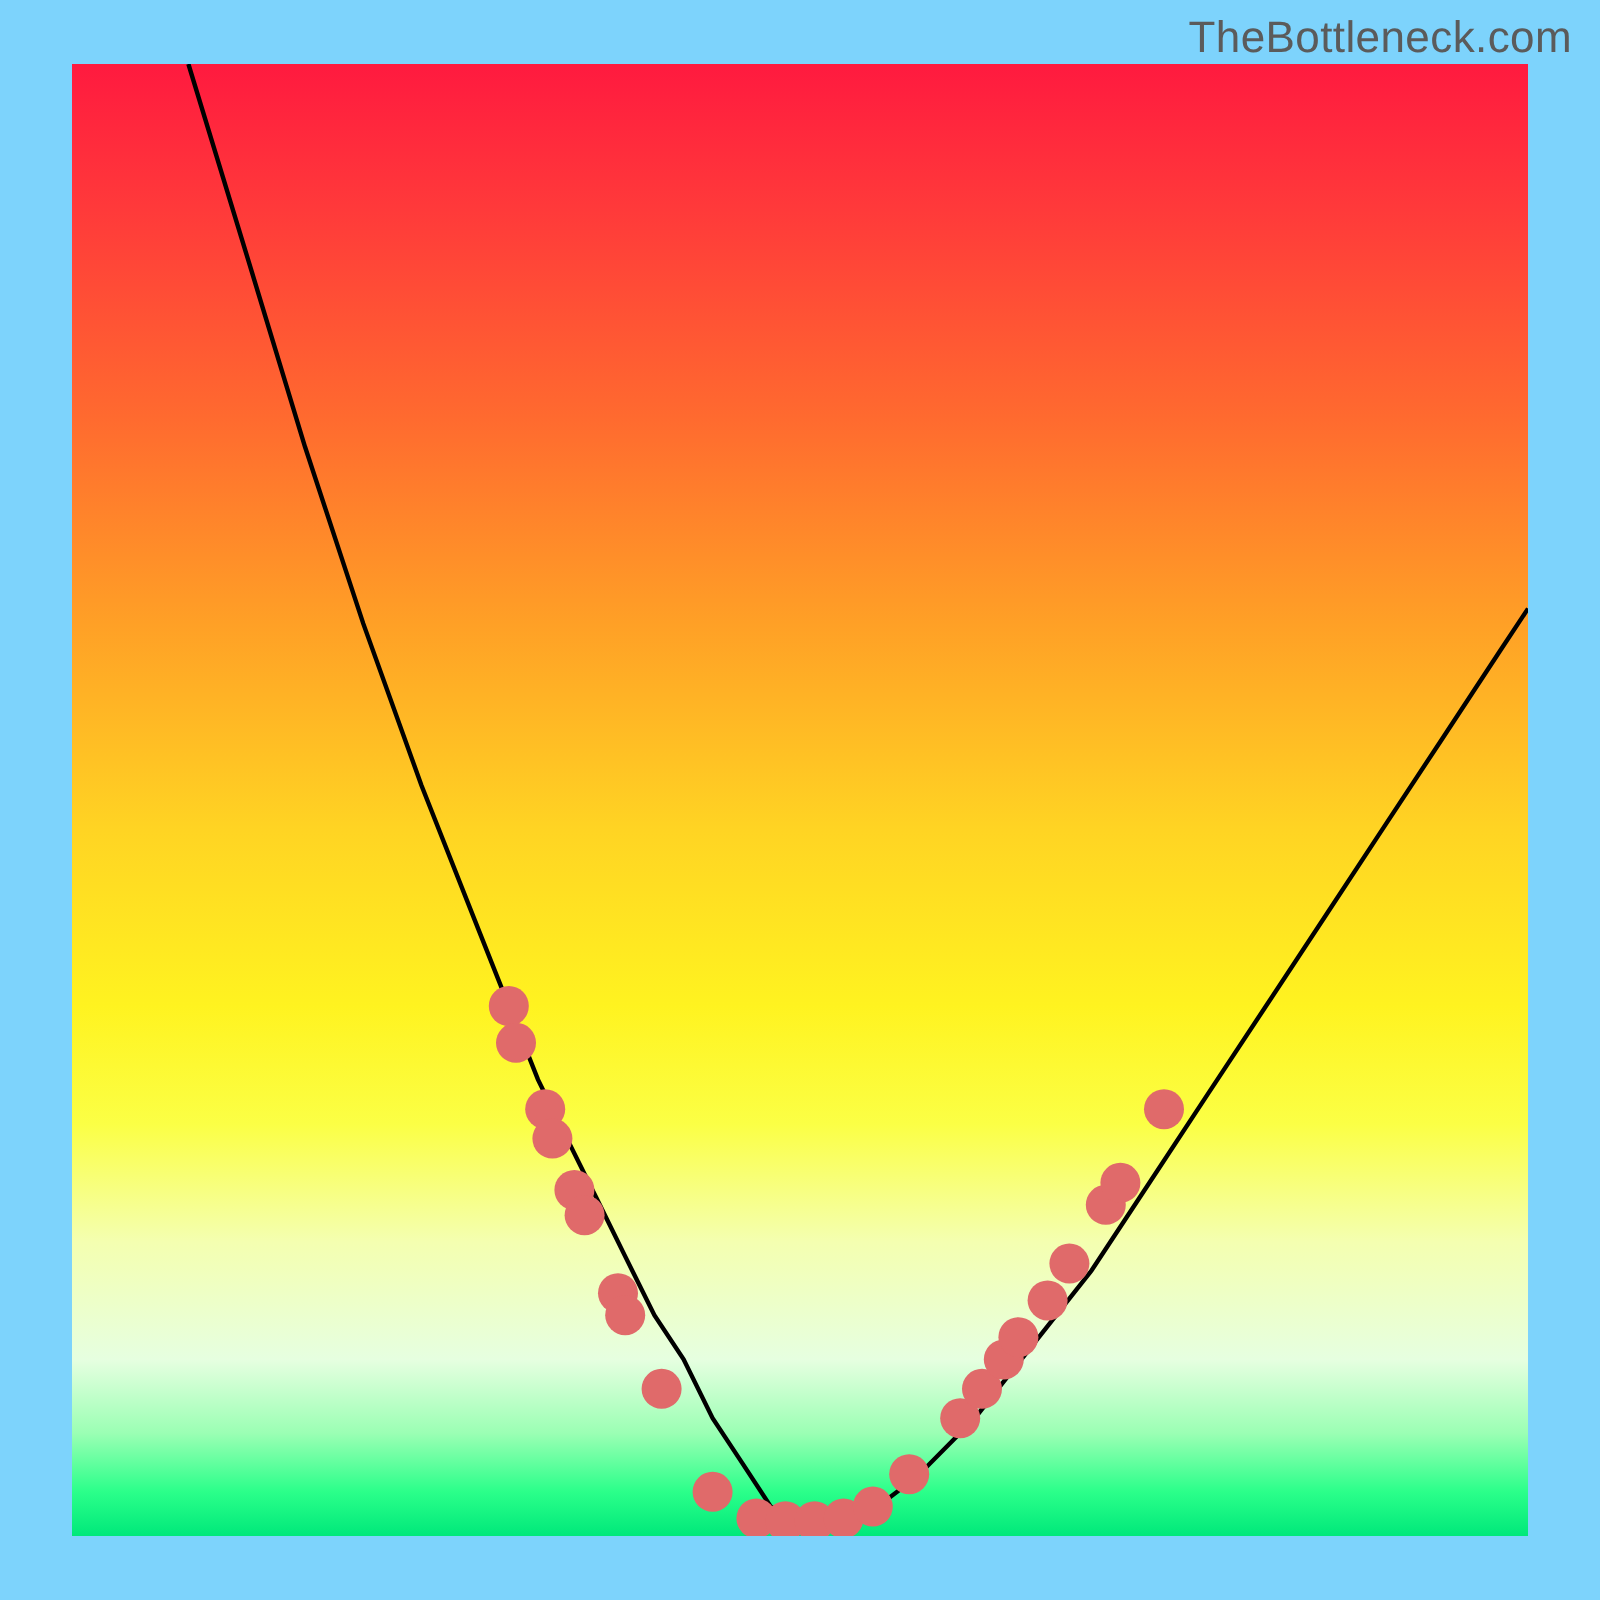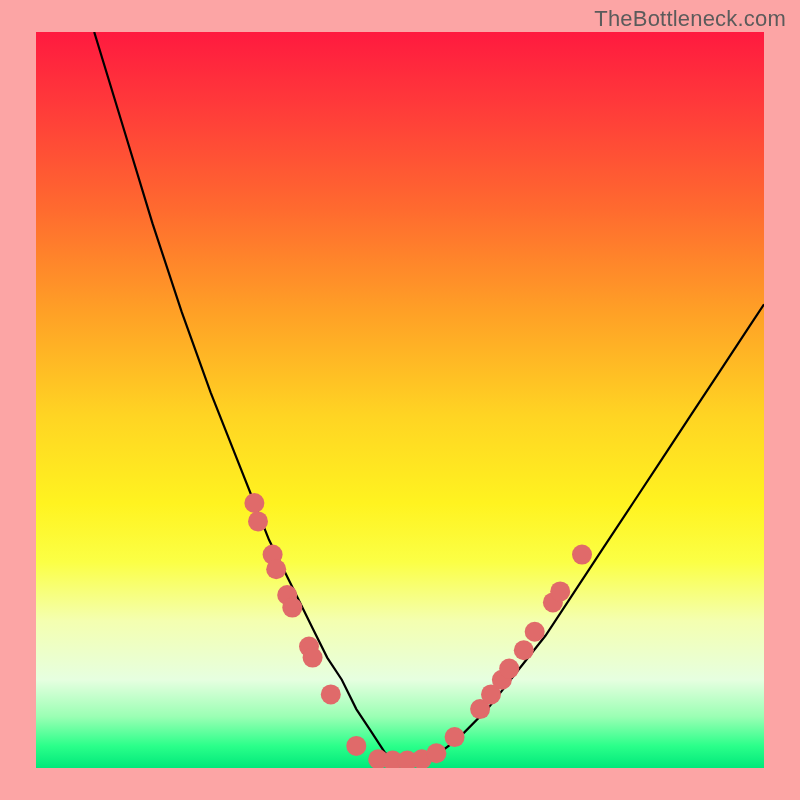--- a/index.html
+++ b/index.html
@@ -9,21 +9,21 @@
     height: 800px;
     overflow: hidden;
     background: #000;
   }
   .frame {
     position: absolute;
     left: 0;
     top: 0;
     width: 800px;
     height: 800px;
-    background: #fca5a5;
+    background: #7dd3fc;
   }
   .plot {
     position: absolute;
     left: 36px;
     top: 32px;
     width: 728px;
     height: 736px;
     background: linear-gradient(to bottom,
       #ff1a3f 0%,
       #ff3a3a 10%,

